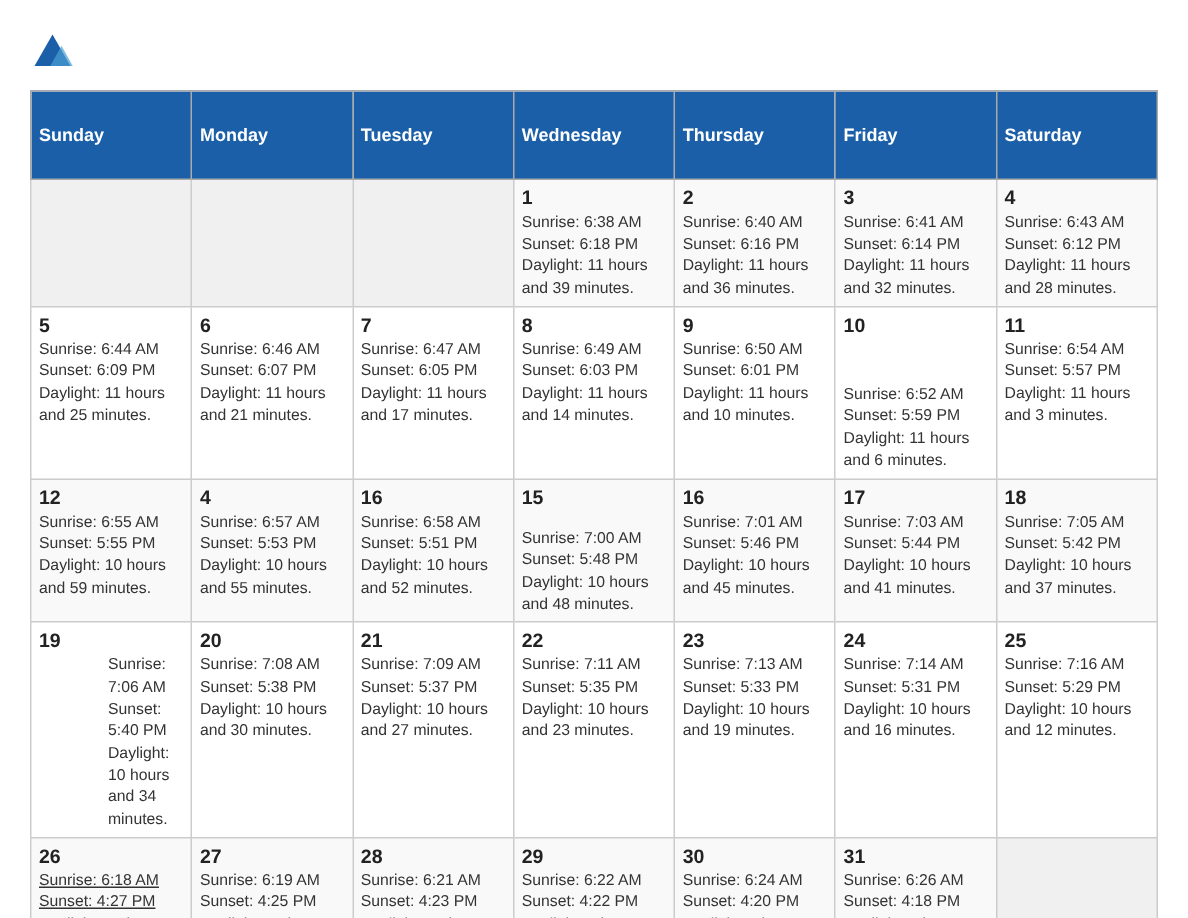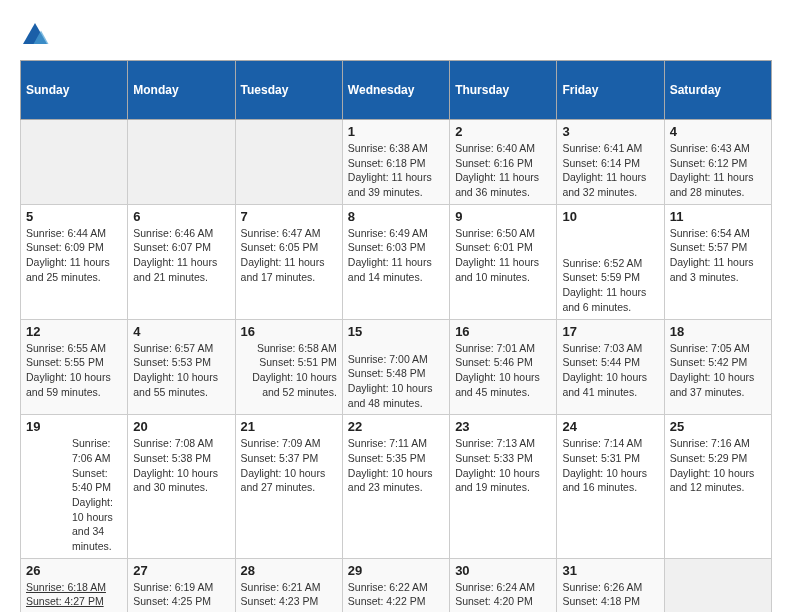--- a/index.html
+++ b/index.html
@@ -210,21 +210,21 @@
         </td>
         <td>
           <div class="day-num">4</div>
           <div class="day-info" style="white-space: pre-line;">Sunrise: 6:57 AM
 Sunset: 5:53 PM
 Daylight: 10 hours
 and 55 minutes.</div>
         </td>
         <td>
           <div class="day-num">16</div>
-          <div class="day-info" style="white-space: pre-line; text-align: right;">Sunrise: 6:58 AM
+          <div class="day-info" style="white-space: pre-line;">Sunrise: 6:58 AM
 Sunset: 5:51 PM
 Daylight: 10 hours
 and 52 minutes.</div>
         </td>
         <td>
           <div class="day-num">15</div>
           <div class="day-info" style="white-space: pre-line; margin-top: 13px;">Sunrise: 7:00 AM
 Sunset: 5:48 PM
 Daylight: 10 hours
 and 48 minutes.</div>

